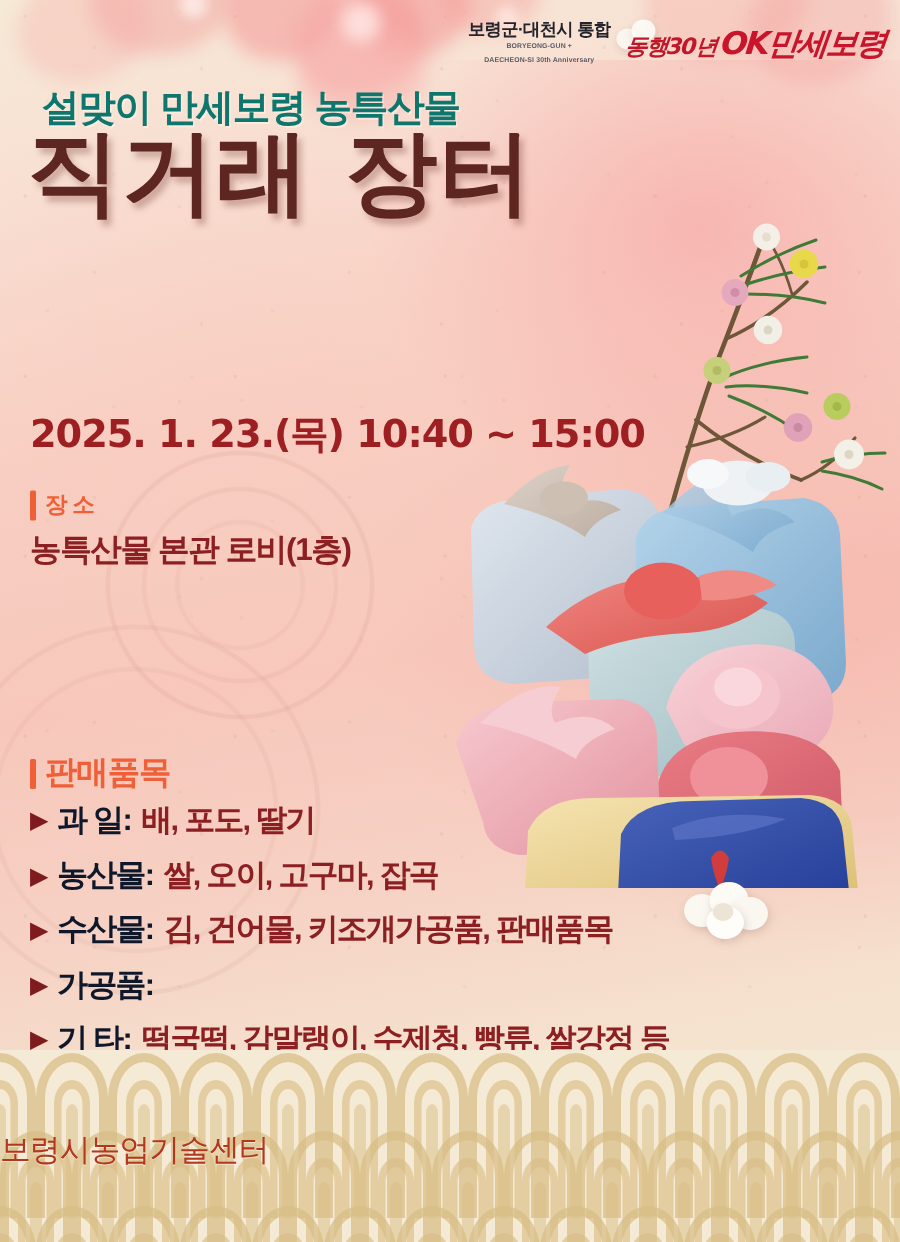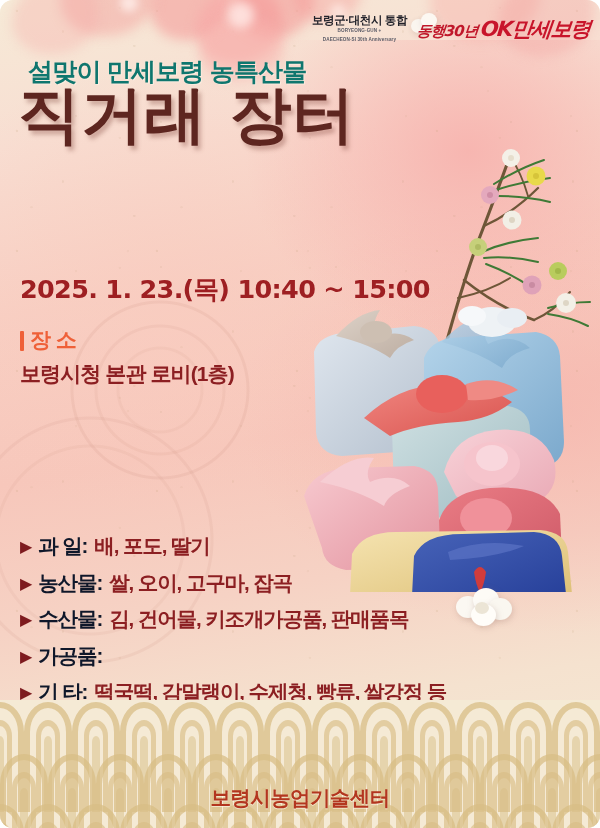--- a/index.html
+++ b/index.html
@@ -9,21 +9,20 @@
     width:600px; height:828px;
     font-family:"Liberation Sans", "DejaVu Sans", sans-serif;
     overflow:hidden;
   }
 
   #poster {
     position:relative;
     width:600px; height:828px;
     background:#f7efe0;
     overflow:hidden;
-    border-radius:13px;
   }
 
   
   .bg-base {
     position:absolute; inset:0;
     background:
       linear-gradient(170deg,
         #f6ead7 0%,
         #f8ded2 16%,
         #f8cfc3 34%,
@@ -133,21 +132,21 @@
 
   .datetime {
     position:absolute; left:20px; top:272px;
     font-size:25.5px; font-weight:bold; letter-spacing:-.7px;
     color:#9e1f22;
     font-family:"DejaVu Sans", sans-serif;
   }
 
   .sec { position:absolute; left:20px; }
   .sec-head {
-    font-size:21px; font-weight:bold; letter-spacing:-.5px;
+    font-size:15px; font-weight:bold; letter-spacing:-.5px;
     color:#ef6038;
     display:flex; align-items:center; gap:6px;
   }
   .bar {
     display:inline-block; width:4px; height:20px;
     background:#ef6038; border-radius:1px;
     position:relative; top:1px;
   }
   .sec-body {
     margin-top:6px;
@@ -174,26 +173,24 @@
 
   
   .footer {
     position:absolute; left:0; right:0; bottom:0; height:128px;
     background:#f5ead5;
     overflow:hidden;
     z-index:35;
   }
   .footer-name {
     position:absolute; left:0; right:0; top:52px;
-    text-align:center;
-    font-size:20.5px; font-weight:bold; letter-spacing:-.6px;
+    font-size:20.5px; font-weight:normal; letter-spacing:-.6px;
     color:#b3361f;
     z-index:3;
     text-shadow:0 1px 0 rgba(255,250,240,.6);
-    margin-top:32px;
   }
 
   
   .bundles { position:absolute; left:296px; top:292px; width:304px; height:300px; z-index:25; }
 
   .cotton {
     position:absolute;
     border-radius:50%;
     filter:drop-shadow(1px 2px 3px rgba(140,100,90,.25));
   }
@@ -395,24 +392,28 @@
       <span class="l1">직거래 장터</span>
     </div>
 
     <div class="datetime">2025. 1. 23.(목) 10:40 ~ 15:00</div>
 
     <div class="sec" style="top:326px;">
       <div class="sec-head">
         <span class="bar"></span>
         <span>장  소</span>
       </div>
-      <div class="sec-body">보령시청 본관 로비(1층)</div>
+      <div class="sec-body">농특산물 본관 로비(1층)</div>
     </div>
 
 
+    <div class="items-head">
+      <span class="bar"></span>
+      <span>판매품목</span>
+    </div>
 
     <div class="items-list">
       <div class="item-line">
         <span class="tri">▶</span>
         <span class="item-cat">과  일:</span>
         <span>배, 포도, 딸기</span>
       </div>
       <div class="item-line">
         <span class="tri">▶</span>
         <span class="item-cat">농산물:</span>

